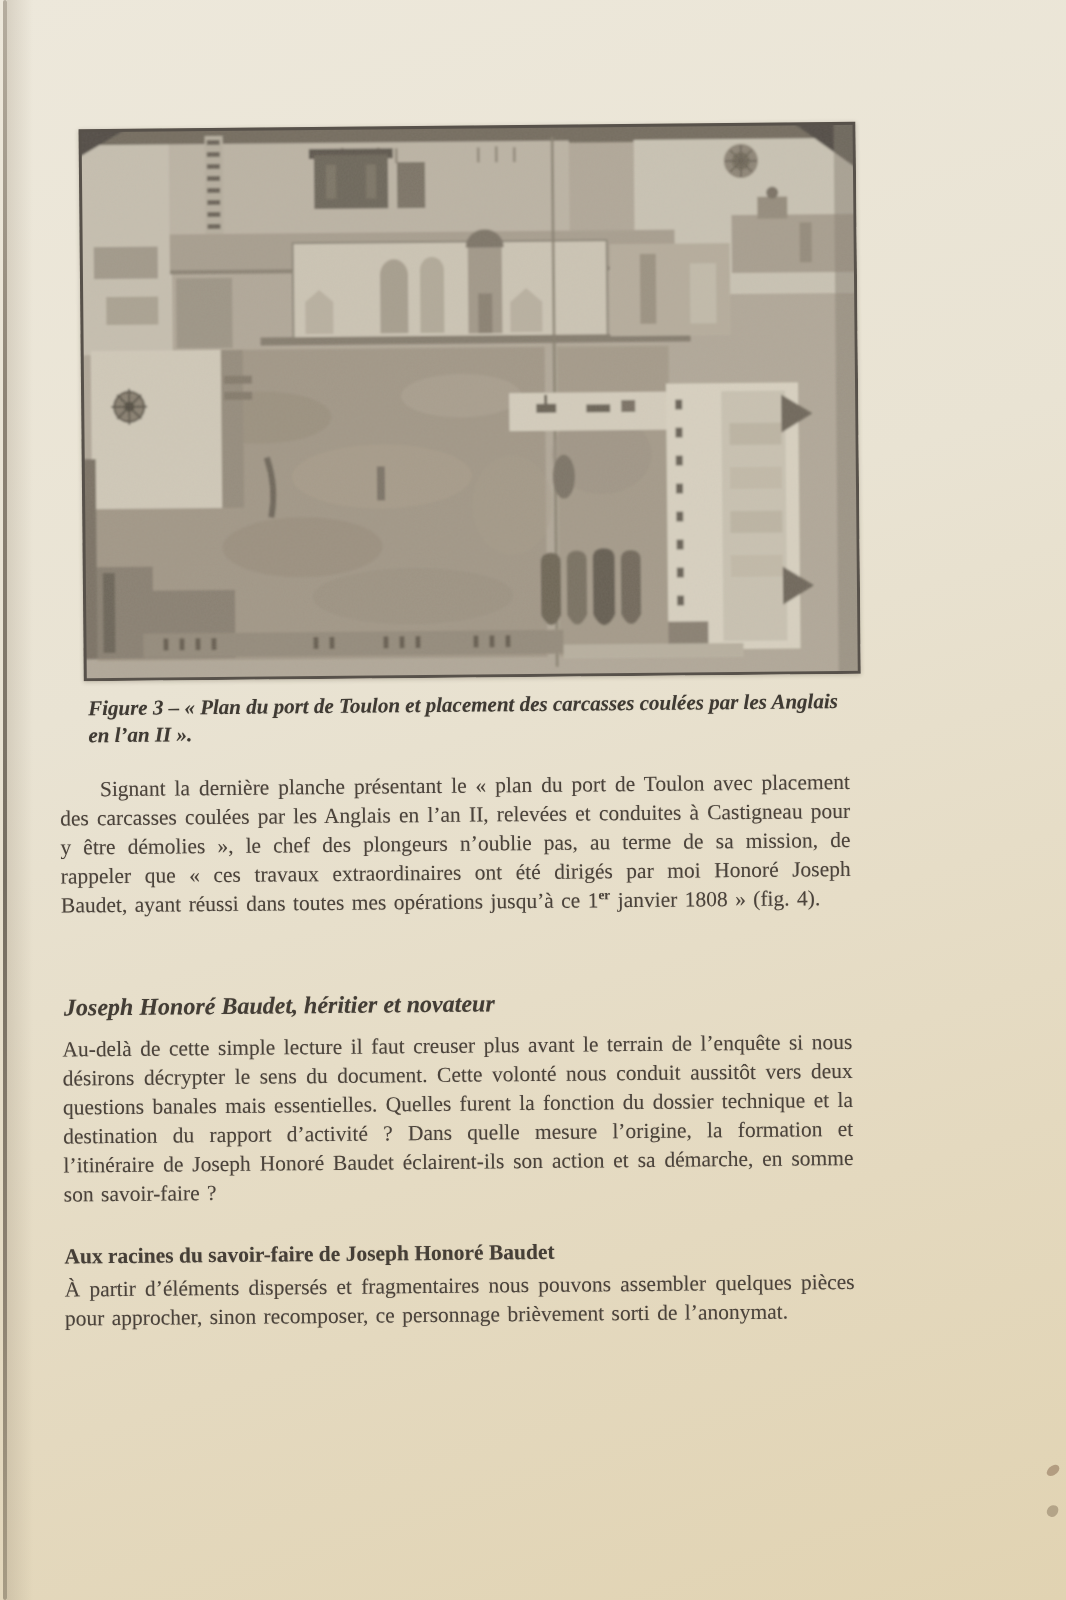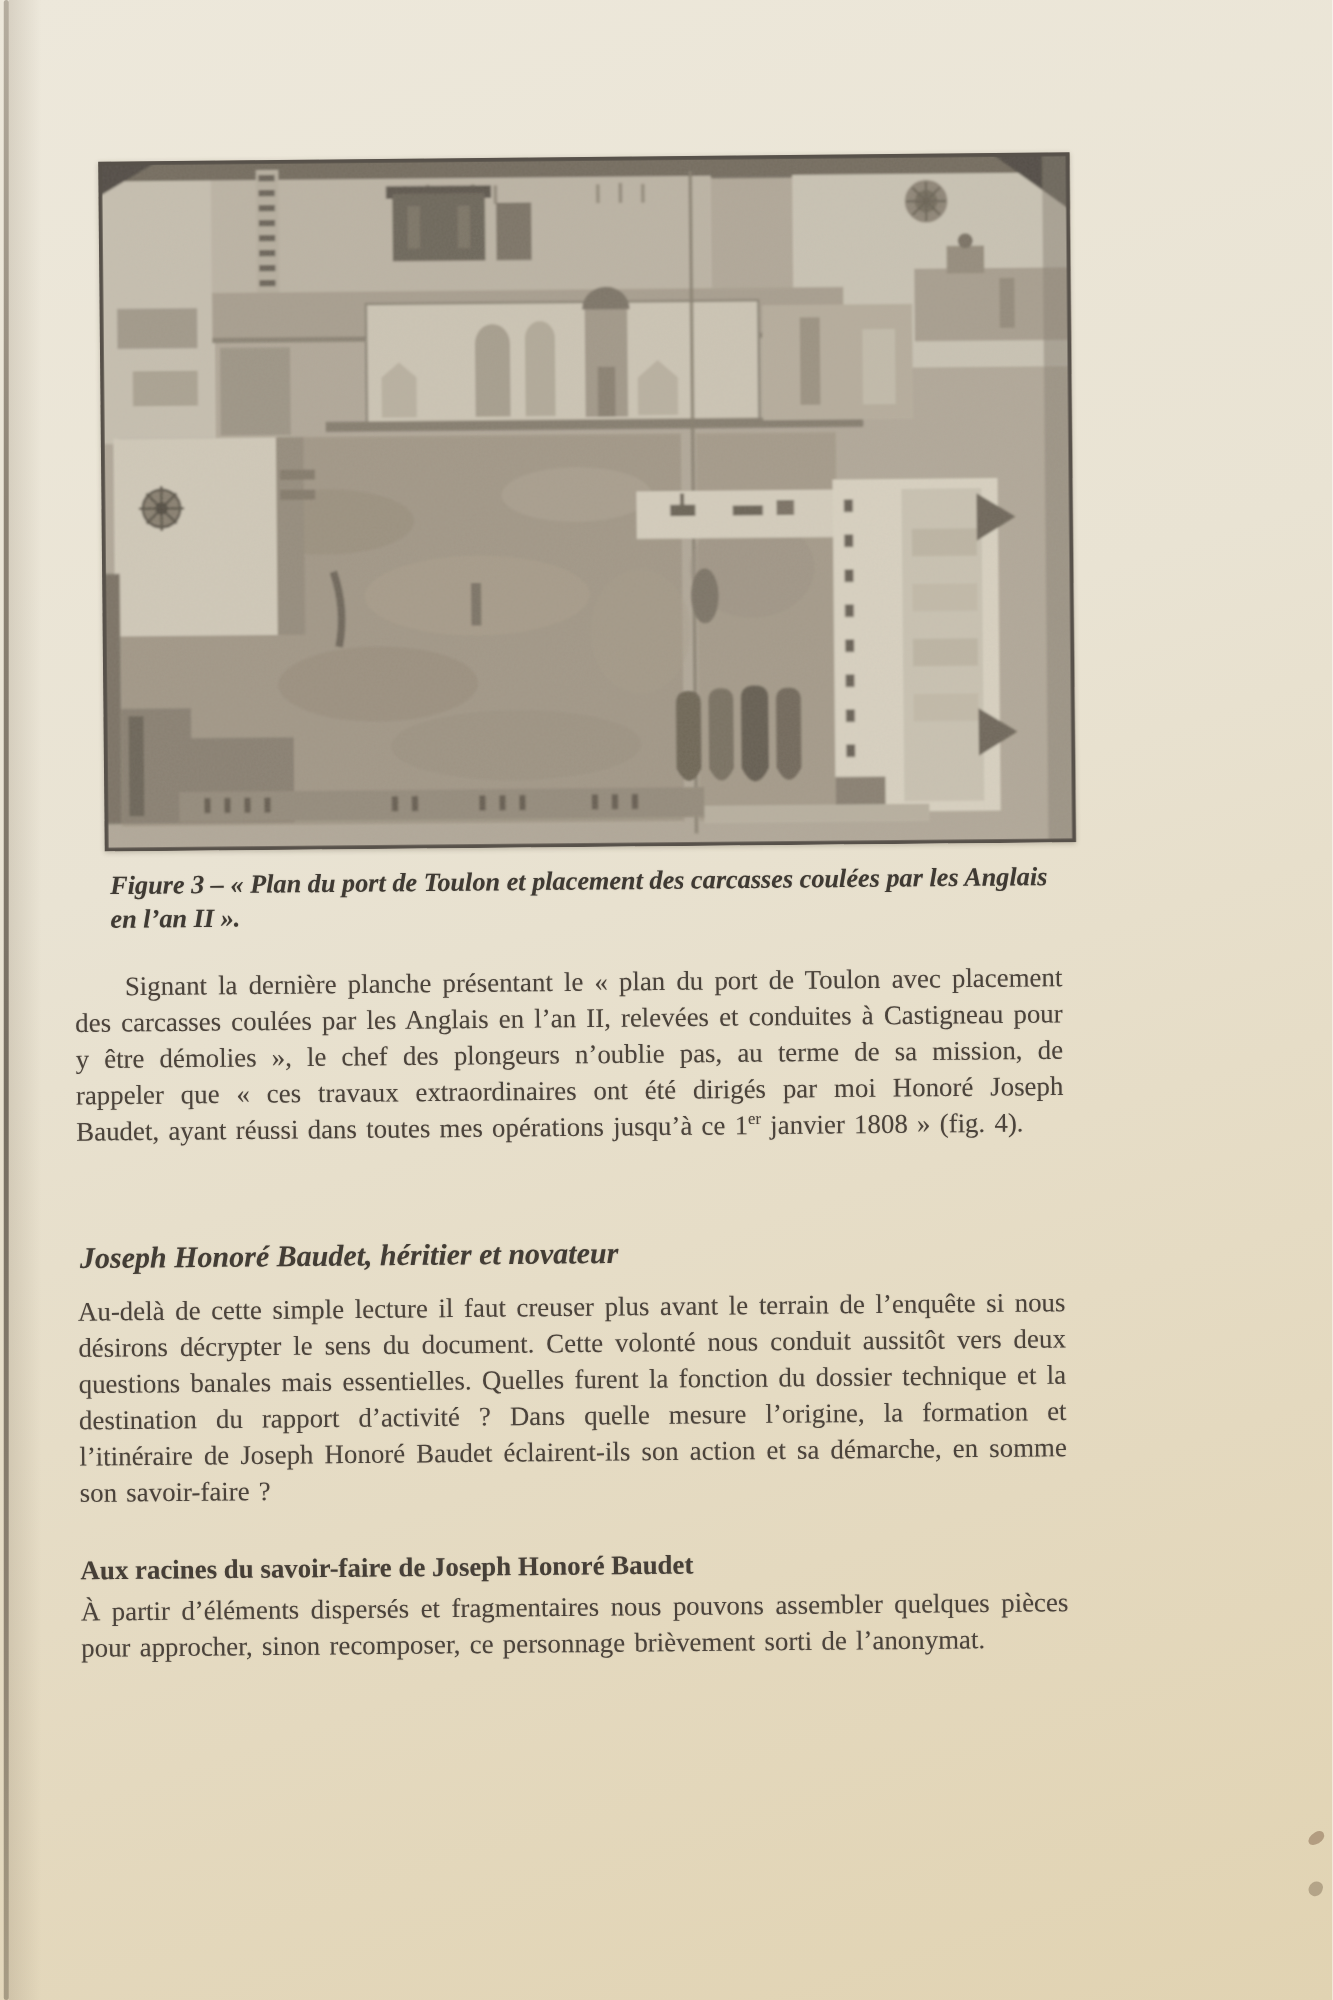--- a/index.html
+++ b/index.html
@@ -46,21 +46,21 @@
   .p3{margin-top:5px;}
   h2.section-heading{
     margin:72px 0 0 62px;font-size:24px;line-height:30px;
     font-style:italic;font-weight:bold;color:#433d35;
     text-shadow:0 0 1px rgba(67,61,53,.35);
   }
   h3.subsection-heading{
     margin:34px 0 0 60px;font-size:21.5px;line-height:27px;
     font-weight:bold;color:#463f37;text-shadow:0 0 1px rgba(70,63,55,.35);
   }
-  sup{font-size:.62em;line-height:0;vertical-align:super;}
+  sup{font-size:.62em;line-height:0;vertical-align:super;font-weight:bold;}
   .smudge{position:absolute;border-radius:60% 40% 55% 45%;opacity:.55;}
   .smudge-1{left:1046px;top:1466px;width:14px;height:9px;background:#8d6f55;transform:rotate(-30deg);}
   .smudge-2{left:1047px;top:1505px;width:11px;height:12px;background:#7d6a52;transform:rotate(15deg);opacity:.45;}
 </style>
 </head>
 <body>
 
 <div class="spine-line"></div>
 <div class="spine-soft"></div>
 

